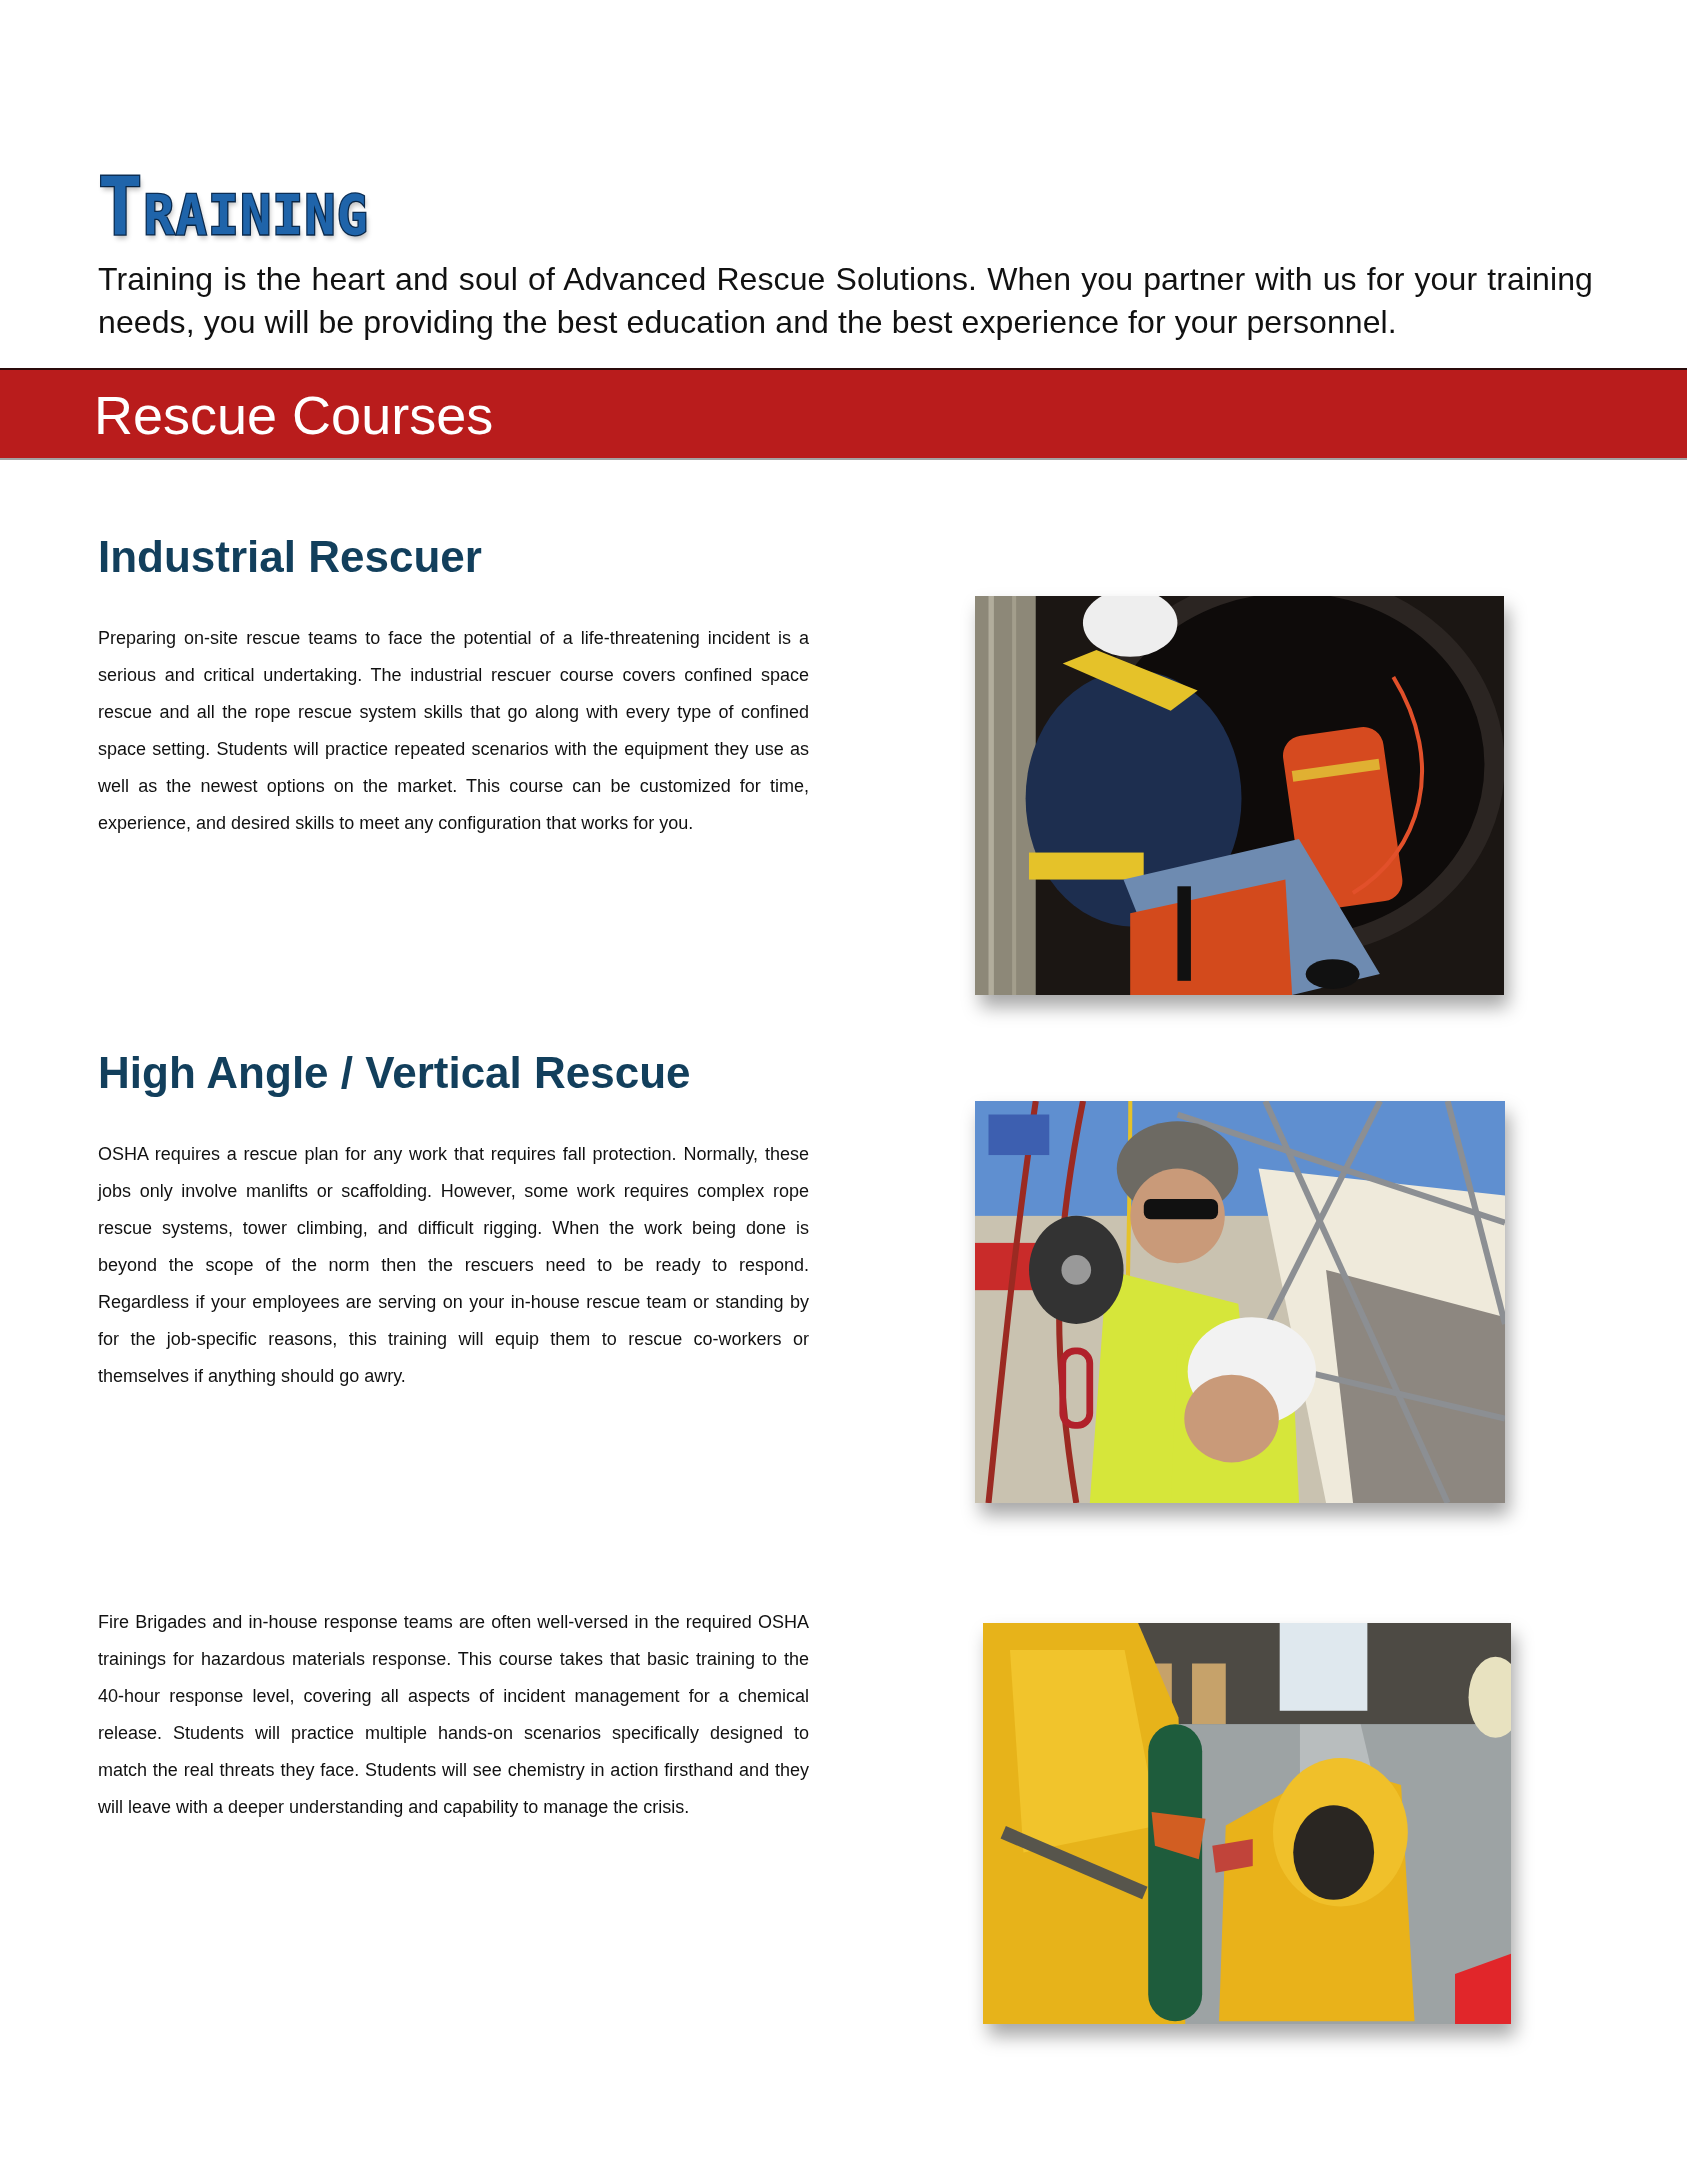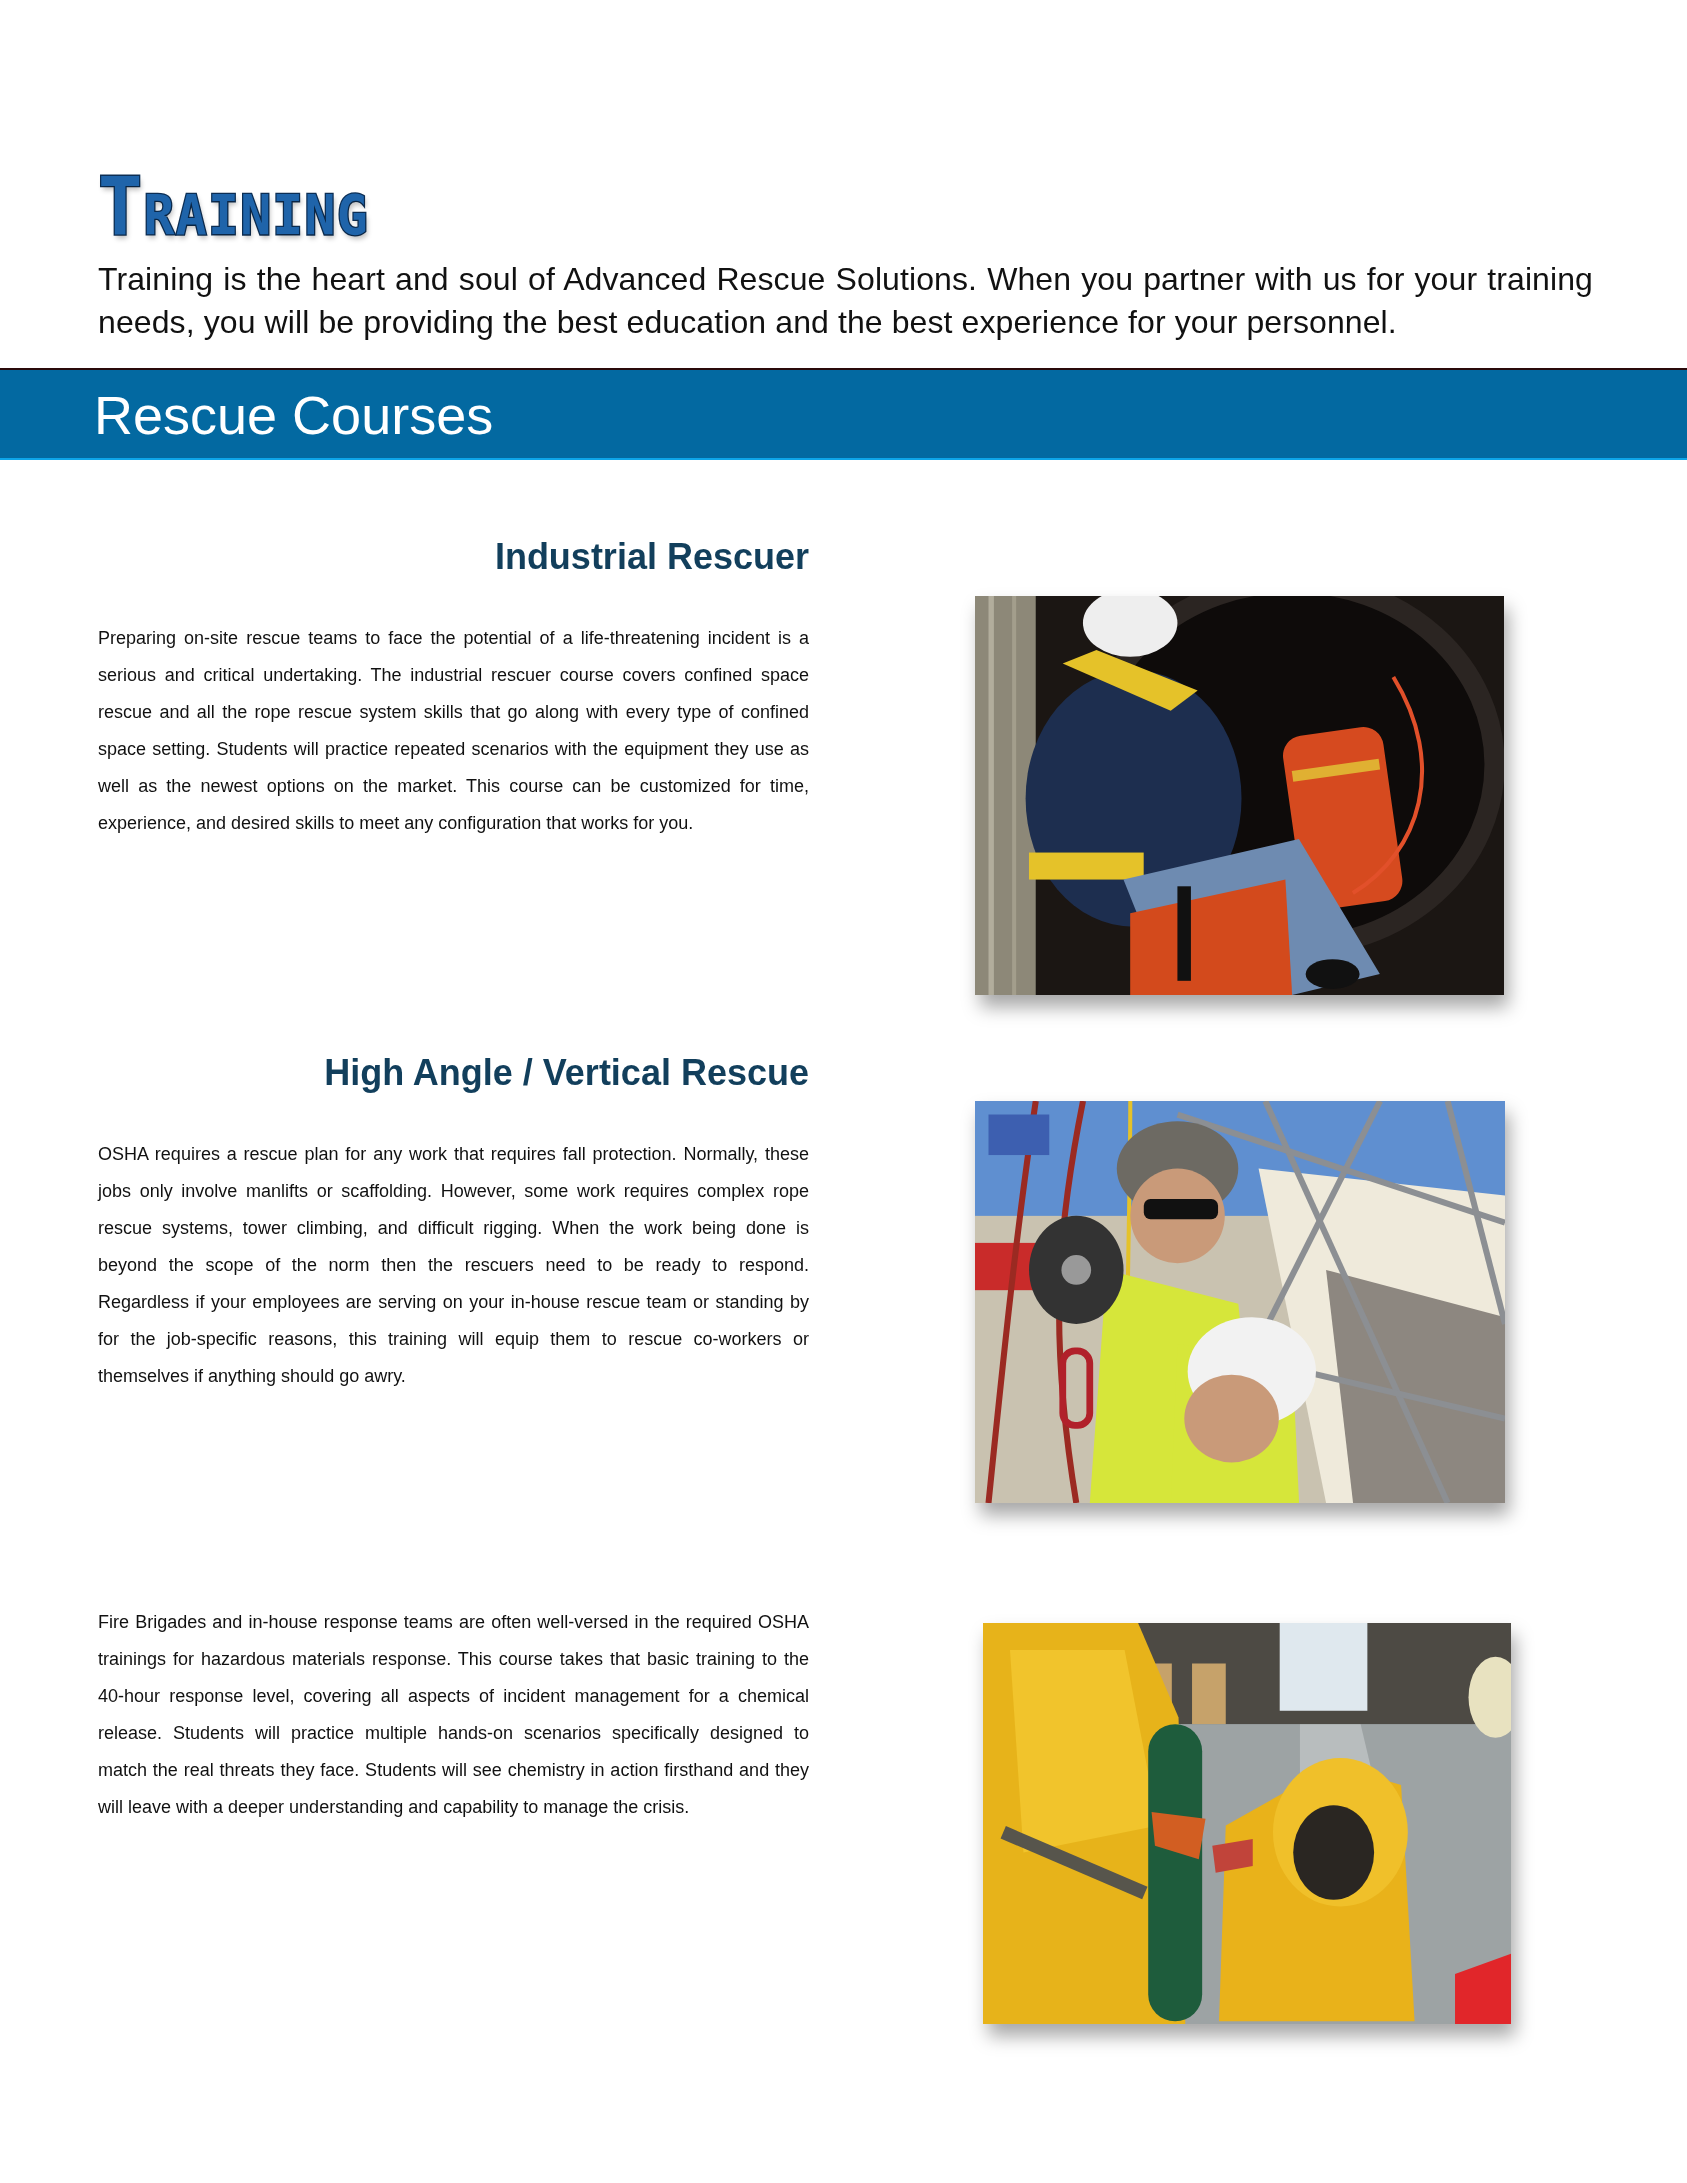--- a/index.html
+++ b/index.html
@@ -20,34 +20,34 @@
     }
     .intro {
       position: absolute; left: 98px; top: 248px; width: 1495px;
       font-size: 32px; line-height: 43px; color: #111;
       text-align: justify; text-align-last: left;
       letter-spacing: 0.1px;
       margin-top: 10px;
     }
     .banner {
       position: absolute; left: 0; top: 368px; width: 1687px; height: 92px;
-      background: #0369a1;
-      border-top: 2px solid #2a0a0b; border-bottom: 2px solid #0ea5e9;
+      background: #b91c1c;
+      border-top: 2px solid #2a0a0b; border-bottom: 2px solid #a3a3a3;
       box-sizing: border-box;
     }
     .banner-label {
       position: absolute; left: 94px; top: 15px;
       font-size: 54px; line-height: 61px; color: #ffffff;
       font-weight: normal;
     }
     .course {
       position: absolute; left: 98px; width: 711px;
     }
     .course-title {
-      text-align: right; font-weight: bold; font-size: 36px; line-height: 47px;
+      text-align: left; font-weight: bold; font-size: 44px; line-height: 47px;
       color: #123f5c; margin: 0;
     }
     .course-body {
       margin: 0; font-size: 18px; line-height: 37px; color: #111;
       text-align: justify; text-align-last: left;
       hyphens: none;
     }
     .photo {
       position: absolute; overflow: hidden;
       box-shadow: 5.4px 12px 17.5px rgba(0,0,0,0.35);

